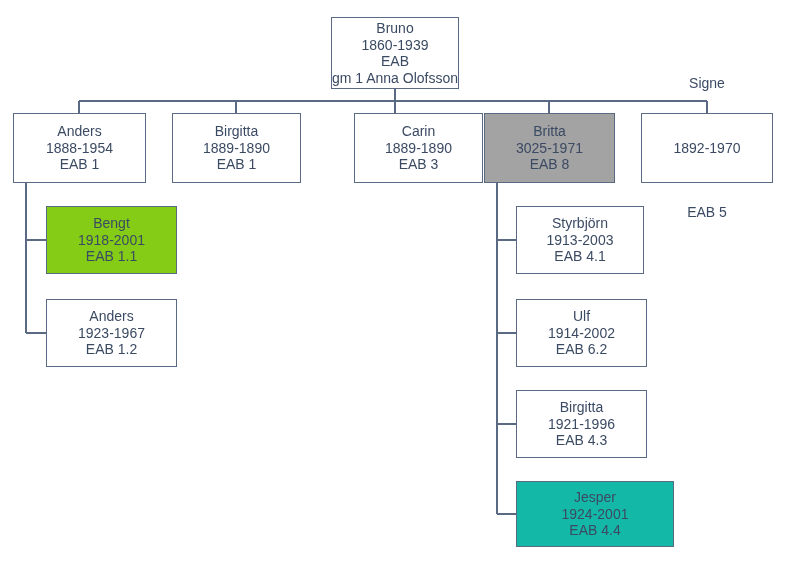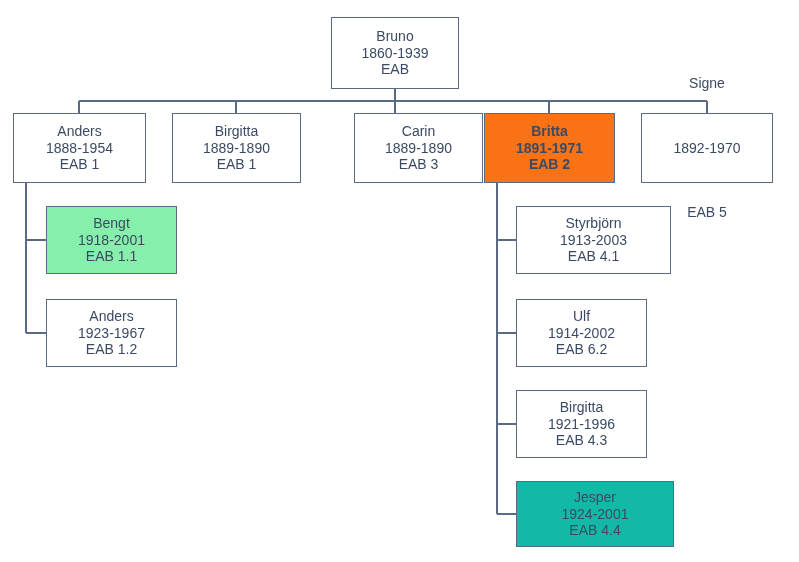--- a/index.html
+++ b/index.html
@@ -68,57 +68,58 @@
         <line x1="497" y1="424" x2="516" y2="424"></line>
         <line x1="497" y1="514" x2="516" y2="514"></line>
       </g>
   </svg>
 
   <div id="nodes-layer">
       <div class="node" style="left: 331px; top: 17px; width: 128px; height: 72px; border-color: rgb(90, 106, 133); color: rgb(59, 74, 99); background: rgb(255, 255, 255);">
         <span class="line">Bruno</span>
         <span class="line">1860-1939</span>
         <span class="line">EAB</span>
+        <span class="line">gm 1 Anna Olofsson</span>
       </div>
       <div class="node" style="left: 13px; top: 113px; width: 133px; height: 70px; border-color: rgb(90, 106, 133); color: rgb(59, 74, 99); background: rgb(255, 255, 255);">
         <span class="line">Anders</span>
         <span class="line">1888-1954</span>
         <span class="line">EAB 1</span>
       </div>
       <div class="node" style="left: 172px; top: 113px; width: 129px; height: 70px; border-color: rgb(90, 106, 133); color: rgb(59, 74, 99); background: rgb(255, 255, 255);">
         <span class="line">Birgitta</span>
         <span class="line">1889-1890</span>
         <span class="line">EAB 1</span>
       </div>
       <div class="node" style="left: 330px; top: 113px; width: 129px; height: 70px; border-color: rgb(90, 106, 133); color: rgb(59, 74, 99); background: rgb(255, 255, 255); margin-left: 24px;">
         <span class="line">Carin</span>
         <span class="line">1889-1890</span>
         <span class="line">EAB 3</span>
       </div>
-      <div class="node" style="left: 484px; top: 113px; width: 131px; height: 70px; border-color: rgb(90, 106, 133); color: rgb(59, 74, 99); background: #f97316; font-weight: bold;">
+      <div class="node" style="left: 484px; top: 113px; width: 131px; height: 70px; border-color: rgb(90, 106, 133); color: rgb(59, 74, 99); background: #a3a3a3;">
         <span class="line">Britta</span>
-        <span class="line">1891-1971</span>
-        <span class="line">EAB 2</span>
+        <span class="line">3025-1971</span>
+        <span class="line">EAB 8</span>
       </div>
       <div class="node" style="left: 641px; top: 113px; width: 132px; height: 70px; border-color: rgb(90, 106, 133); color: rgb(59, 74, 99); background: rgb(255, 255, 255); gap: 48px;">
         <span class="line">Signe</span>
         <span class="line">1892-1970</span>
         <span class="line">EAB 5</span>
       </div>
-      <div class="node" style="left: 46px; top: 206px; width: 131px; height: 68px; border-color: rgb(90, 106, 133); color: rgb(59, 74, 99); background: #86efac;">
+      <div class="node" style="left: 46px; top: 206px; width: 131px; height: 68px; border-color: rgb(90, 106, 133); color: rgb(59, 74, 99); background: #84cc16;">
         <span class="line">Bengt</span>
         <span class="line">1918-2001</span>
         <span class="line">EAB 1.1</span>
       </div>
       <div class="node" style="left: 46px; top: 299px; width: 131px; height: 68px; border-color: rgb(90, 106, 133); color: rgb(59, 74, 99); background: rgb(255, 255, 255);">
         <span class="line">Anders</span>
         <span class="line">1923-1967</span>
         <span class="line">EAB 1.2</span>
       </div>
-      <div class="node" style="left: 516px; top: 206px; width: 155px; height: 68px; border-color: rgb(90, 106, 133); color: rgb(59, 74, 99); background: rgb(255, 255, 255);">
+      <div class="node" style="left: 516px; top: 206px; width: 128px; height: 68px; border-color: rgb(90, 106, 133); color: rgb(59, 74, 99); background: rgb(255, 255, 255);">
         <span class="line">Styrbjörn</span>
         <span class="line">1913-2003</span>
         <span class="line">EAB 4.1</span>
       </div>
       <div class="node" style="left: 516px; top: 299px; width: 131px; height: 68px; border-color: rgb(90, 106, 133); color: rgb(59, 74, 99); background: rgb(255, 255, 255);">
         <span class="line">Ulf</span>
         <span class="line">1914-2002</span>
         <span class="line">EAB 6.2</span>
       </div>
       <div class="node" style="left: 516px; top: 390px; width: 131px; height: 68px; border-color: rgb(90, 106, 133); color: rgb(59, 74, 99); background: rgb(255, 255, 255);">

